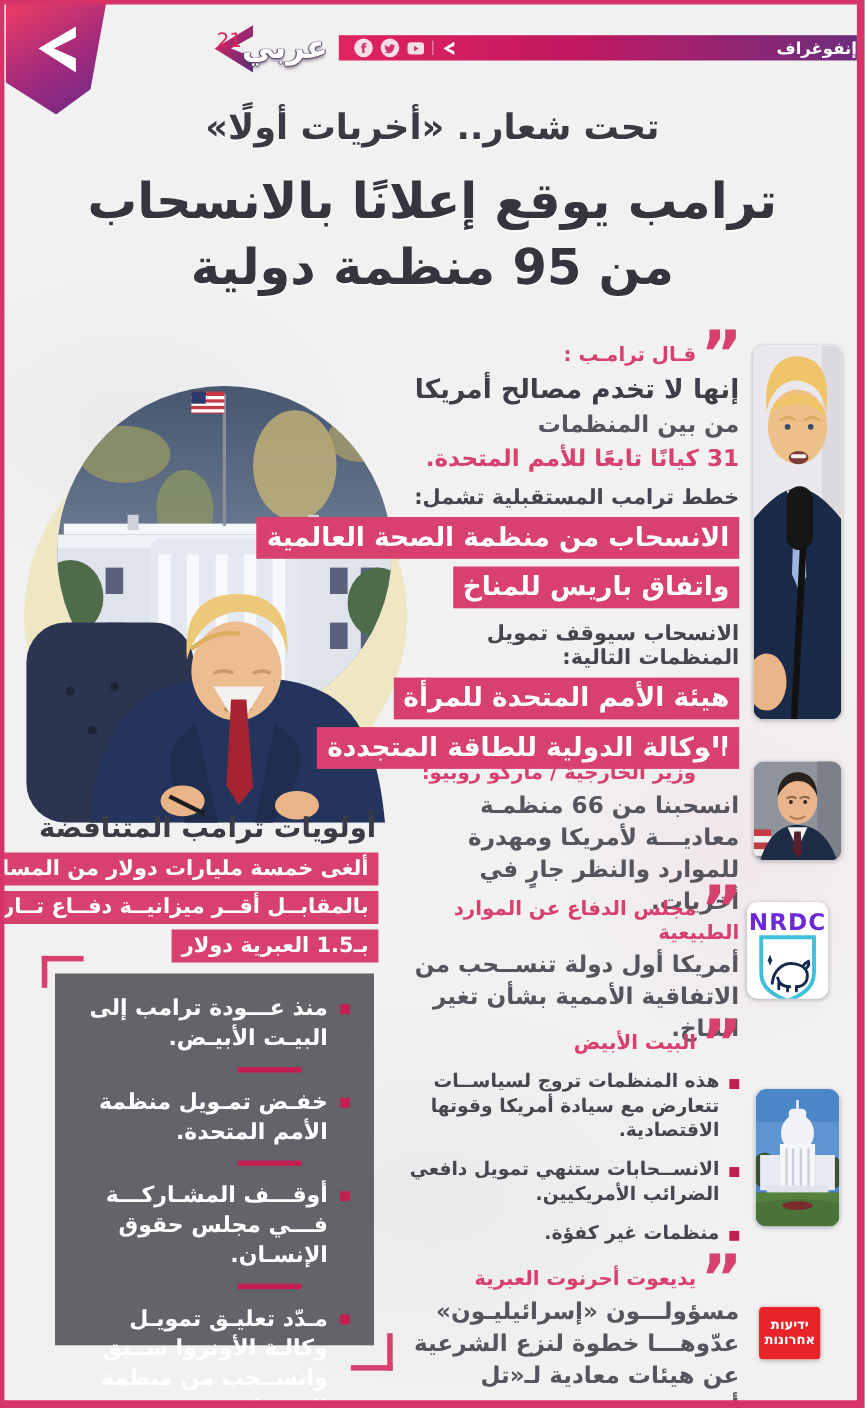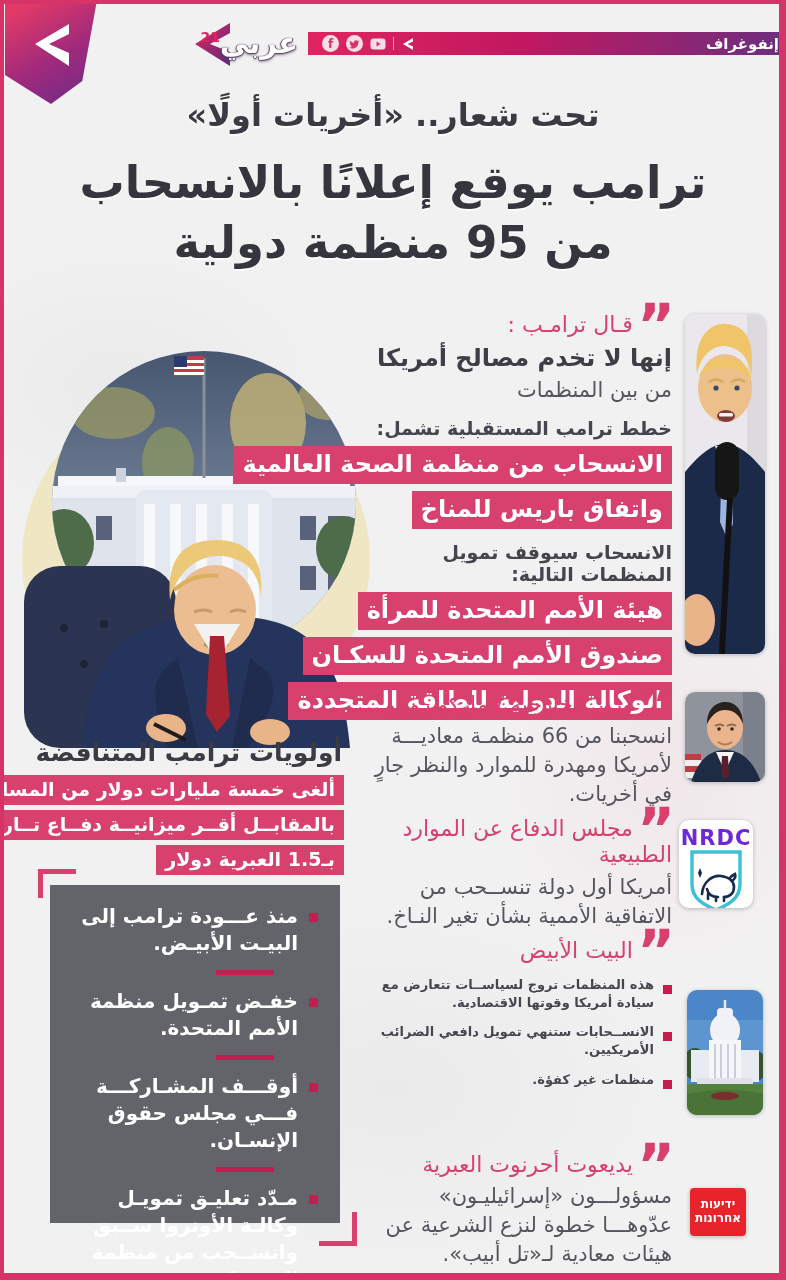--- a/index.html
+++ b/index.html
@@ -19,51 +19,51 @@
   .corner-badge{
     position:absolute; left:5px; top:0; width:92px; height:104px; z-index:20;
     background:linear-gradient(150deg,#e23a67 10%,#a12a7c 55%,#6f2b86 95%);
     clip-path:polygon(0 0,100% 0,84% 78%,50% 100%,0 72%);
   }
   .corner-badge svg{ position:absolute; left:24px; top:22px; }
   .brand{ position:absolute; left:188px; top:16px; width:110px; height:62px; z-index:10; }
   .brand-mark{ position:absolute; left:0; top:4px; }
   .brand-text{ position:absolute; right:0; top:10px; direction:rtl; font-size:29px; font-weight:bold;
     color:#fff; text-shadow:0 1px 1px #5a4860, 0 2px 3px rgba(70,50,90,.55), 1px 0 1px #5a4860, -1px 0 1px #5a4860; }
-  .brand-text sup{ color:#e0245e; font-size:14px; text-shadow:none; font-weight:bold; }
+  .brand-text sup{ color:#e0245e; font-size:18px; text-shadow:none; font-weight:normal; }
   .social-bar{
     position:absolute; left:308px; right:7px; top:32px; height:23px; z-index:10;
     background:linear-gradient(to right,#e0245e 0%,#c21860 45%,#6d2e7d 100%);
     display:flex; align-items:center; justify-content:space-between; direction:ltr;
   }
   .social-icons{ display:flex; align-items:center; gap:7px; padding-left:14px; }
   .sicon{ display:inline-flex; align-items:center; justify-content:center; }
   .sicon.circle{ width:17px; height:17px; border-radius:50%; background:#f7dde6; color:#d2346b; font-size:12px; font-weight:bold; }
   .sep{ width:1px; height:13px; background:rgba(255,255,255,.55); }
   .infograph-label{ color:#fff; font-size:15px; font-weight:bold; direction:rtl; }
 
   
   .title-block{ position:absolute; left:40px; right:40px; top:96px; text-align:center; direction:rtl; z-index:5; }
   .kicker{ font-size:32px; font-weight:bold; color:#3a3a42; text-shadow:0 2px 0 rgba(255,255,255,.75); }
   .main-title{ font-size:45px; font-weight:bold; color:#35353d; line-height:1.33; text-shadow:0 2px 0 rgba(255,255,255,.75); margin-top:19px; }
 
   
   .media{ position:absolute; border-radius:10px; overflow:hidden; box-shadow:0 1px 4px rgba(0,0,0,.25); background:#fff; z-index:4; }
   .sec{ position:absolute; width:300px; direction:rtl; text-align:right; z-index:3; }
-  .sec .heading{ color:#d8406e; font-size:22px; font-weight:normal; line-height:1.2; }
+  .sec .heading{ color:#d8406e; font-size:18px; font-weight:bold; line-height:1.2; }
   .qmark{ display:inline-block; color:#d8406e; font-weight:bold; font-size:58px; line-height:0; vertical-align:-14px; margin-left:4px; letter-spacing:-3px; }
   .qmark::before{ content:"\201D"; }
   .t-strong{ font-size:24px; font-weight:bold; color:#3e3e46; margin-top:6px; }
-  .t-body{ font-size:21px; font-weight:normal; color:#55555d; line-height:1.38; margin-top:4px; }
+  .t-body{ font-size:21px; font-weight:bold; color:#55555d; line-height:1.38; margin-top:4px; }
   .t-pink{ font-size:21px; font-weight:bold; color:#d8406e; margin-top:4px; }
   .t-label{ font-size:19px; font-weight:bold; color:#45454d; margin-top:12px; }
   .chip{ width:fit-content; max-width:none; white-space:nowrap; background:#d8406e; color:#fff;
     font-size:24px; font-weight:bold; padding:4px 9px 6px; margin-top:7px; }
   .wh-list{ list-style:none; margin-top:8px; }
-  .wh-list li{ position:relative; font-size:13px; font-weight:bold; color:#46464e; line-height:1.35; padding-right:18px; margin-top:12px; }
+  .wh-list li{ position:relative; font-size:17px; font-weight:bold; color:#46464e; line-height:1.35; padding-right:18px; margin-top:12px; }
   .wh-list li::before{ content:""; position:absolute; right:0; top:9px; width:9px; height:9px; background:#c21e50; }
 
   
   .hero{ position:absolute; left:18px; top:328px; z-index:2; }
   .priorities-heading{ position:absolute; left:30px; top:738px; width:312px; direction:rtl; text-align:right;
     font-size:25px; font-weight:bold; color:#3b3b43; z-index:3; }
   .priority-lines{ position:absolute; left:24px; top:770px; width:320px; direction:rtl; z-index:3; }
   .pline{ width:fit-content; white-space:nowrap; background:#d8406e; color:#fff; font-size:19px; font-weight:bold;
     padding:3px 9px 5px; margin-top:5px; }
   .graybox{ position:absolute; left:50px; top:885px; width:290px; height:338px; background:rgba(93,93,100,.96);
@@ -234,26 +234,26 @@
       <path d="M37 140 L46 140 L48 210 L41 222 L35 208 Z" fill="#9db4e0"></path>
       <rect x="30" y="128" width="24" height="58" rx="12" fill="#161616"></rect>
       <rect x="38" y="184" width="6" height="156" fill="#111" transform="rotate(3 41 262)"></rect>
       <ellipse cx="12" cy="306" rx="18" ry="26" fill="#e8b488"></ellipse>
     </svg>
   </div>
   <div class="sec" style="left:372px; top:312px;">
     <div class="heading"><span class="qmark"></span><span>قـال ترامـب :</span></div>
     <div class="t-strong">إنها لا تخدم مصالح أمريكا</div>
     <div class="t-body">من بين المنظمات</div>
+    <div class="t-pink">31 كيانًا تابعًا للأمم المتحدة.</div>
     <div class="t-label">خطط ترامب المستقبلية تشمل:</div>
     <div class="chip">الانسحاب من منظمة الصحة العالمية</div>
     <div class="chip">واتفاق باريس للمناخ</div>
     <div class="t-label">الانسحاب سيوقف تمويل المنظمات التالية:</div>
     <div class="chip">هيئة الأمم المتحدة للمرأة</div>
-    <div class="chip">صندوق الأمم المتحدة للسكـان</div>
     <div class="chip">الوكالة الدولية للطاقة المتجددة</div>
   </div>
 
   <div class="media" style="left:685px; top:692px; width:80px; height:90px;">
     <svg width="80" height="90" viewBox="0 0 80 90">
       <rect width="80" height="90" fill="#8e939c"></rect>
       <rect x="58" width="22" height="90" fill="#7b808a"></rect>
       <g>
         <rect x="0" y="62" width="16" height="6" fill="#c23b45"></rect>
           <rect x="0" y="68" width="16" height="6" fill="#eee"></rect>

